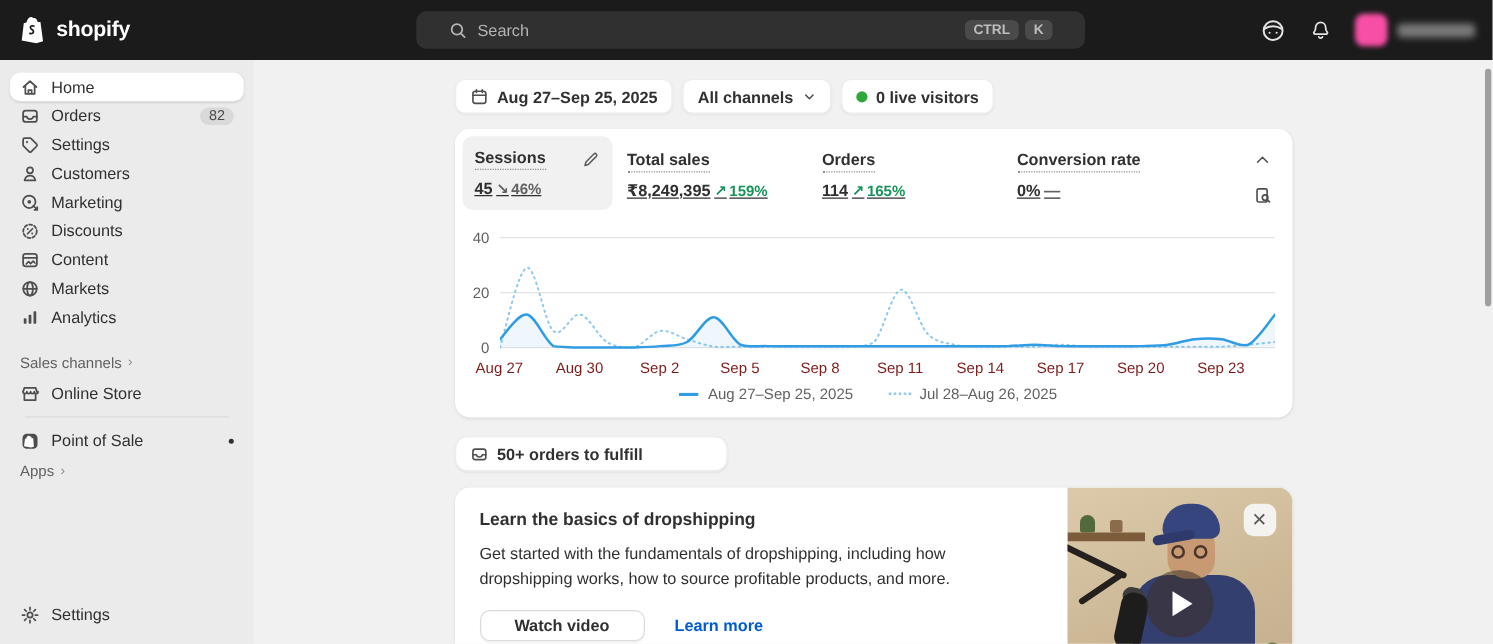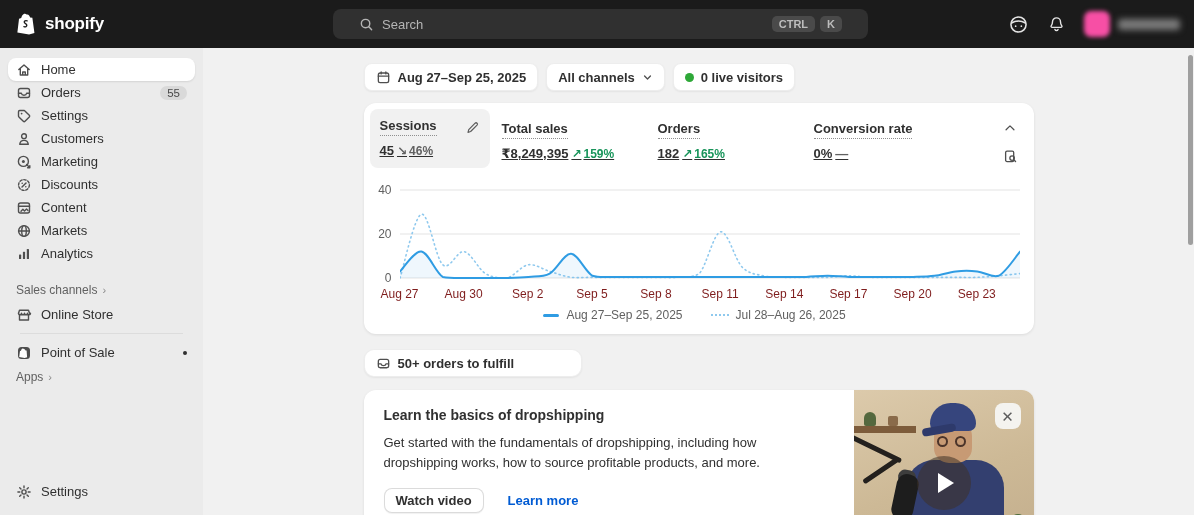--- a/index.html
+++ b/index.html
@@ -79,21 +79,21 @@
   .lg-dotted{width:18px;height:0;border-top:2.5px dotted #8fc9ee;}
   
   .fulfill-pill{margin-top:15px;width:218px;height:28px;border-radius:10px;justify-content:flex-start;}
   
   .learn-card{margin-top:13px;background:#fff;border-radius:12px;box-shadow:0 1px 3px rgba(0,0,0,.09);
     display:flex;overflow:hidden;height:158px;}
   .learn-left{flex:1;padding:17px 20px;}
   .learn-title{font-size:14px;font-weight:700;color:#303030;}
   .learn-body{margin-top:10px;font-size:13px;color:#303030;line-height:1.55;max-width:432px;}
   .learn-actions{margin-top:15px;display:flex;align-items:center;gap:24px;}
-  .btn{background:#fff;border-radius:8px;padding:5px 12px;font-size:13px;font-weight:600;color:#303030;
+  .btn{background:#fff;border-radius:8px;padding:5px 28px;font-size:13px;font-weight:600;color:#303030;
     box-shadow:inset 0 0 0 1px rgba(0,0,0,.14),0 1px 1px rgba(0,0,0,.06);cursor:pointer;border:0;
     font-family:inherit;}
   .link{color:#005bd3;font-size:13px;font-weight:600;text-decoration:none;cursor:pointer;}
   
   .thumb{width:180px;flex-shrink:0;position:relative;overflow:hidden;
     background:linear-gradient(160deg,#dccaab,#cdb996 55%,#c3ae8d);}
   .shelf{position:absolute;top:36px;left:0;width:62px;height:7px;background:#7d5c3b;}
   .shelf-plant{position:absolute;top:22px;left:10px;width:12px;height:14px;border-radius:6px 6px 2px 2px;background:#54683e;}
   .shelf-pot{position:absolute;top:26px;left:34px;width:10px;height:10px;border-radius:2px;background:#8a6b4a;}
   .cap{position:absolute;top:13px;left:76px;width:46px;height:28px;background:#36457d;border-radius:23px 23px 8px 8px;}
@@ -179,21 +179,21 @@
     <span>Home</span>
   </div>
   <div class="nav-item">
     <span class="nicon">
       <svg width="16" height="16" viewBox="0 0 16 16">
           <rect x="2.5" y="3.5" width="11" height="9" rx="2"></rect>
           <path d="M2.5 8.3h2.9c.2 1.1 1.1 1.9 2.6 1.9s2.4-.8 2.6-1.9h2.9"></path>
         </svg>
     </span>
     <span>Orders</span>
-    <span class="nbadge">55</span>
+    <span class="nbadge">82</span>
   </div>
   <div class="nav-item">
     <span class="nicon">
       <svg width="16" height="16" viewBox="0 0 16 16">
           <path d="M2.5 8.1V3.7c0-.7.5-1.2 1.2-1.2h4.4c.3 0 .6.1.8.4l4.4 4.4c.5.5.5 1.2 0 1.7l-4.3 4.3c-.5.5-1.2.5-1.7 0L2.9 8.9c-.3-.2-.4-.5-.4-.8z"></path>
           <circle cx="5.6" cy="5.6" r="0.9" fill="#4f4f4f" stroke="none"></circle>
         </svg>
     </span>
     <span>Settings</span>
   </div>
@@ -355,21 +355,21 @@
             <span class="m-change up">
               <span>↗</span>
               <span>159%</span>
             </span>
           </div>
         </div>
 
         <div class="metric-block">
           <span class="m-label">Orders</span>
           <div class="m-value-row">
-            <span>182</span>
+            <span>114</span>
             <span class="m-change up">
               <span>↗</span>
               <span>165%</span>
             </span>
           </div>
         </div>
 
         <div class="metric-block">
           <span class="m-label">Conversion rate</span>
           <div class="m-value-row">

